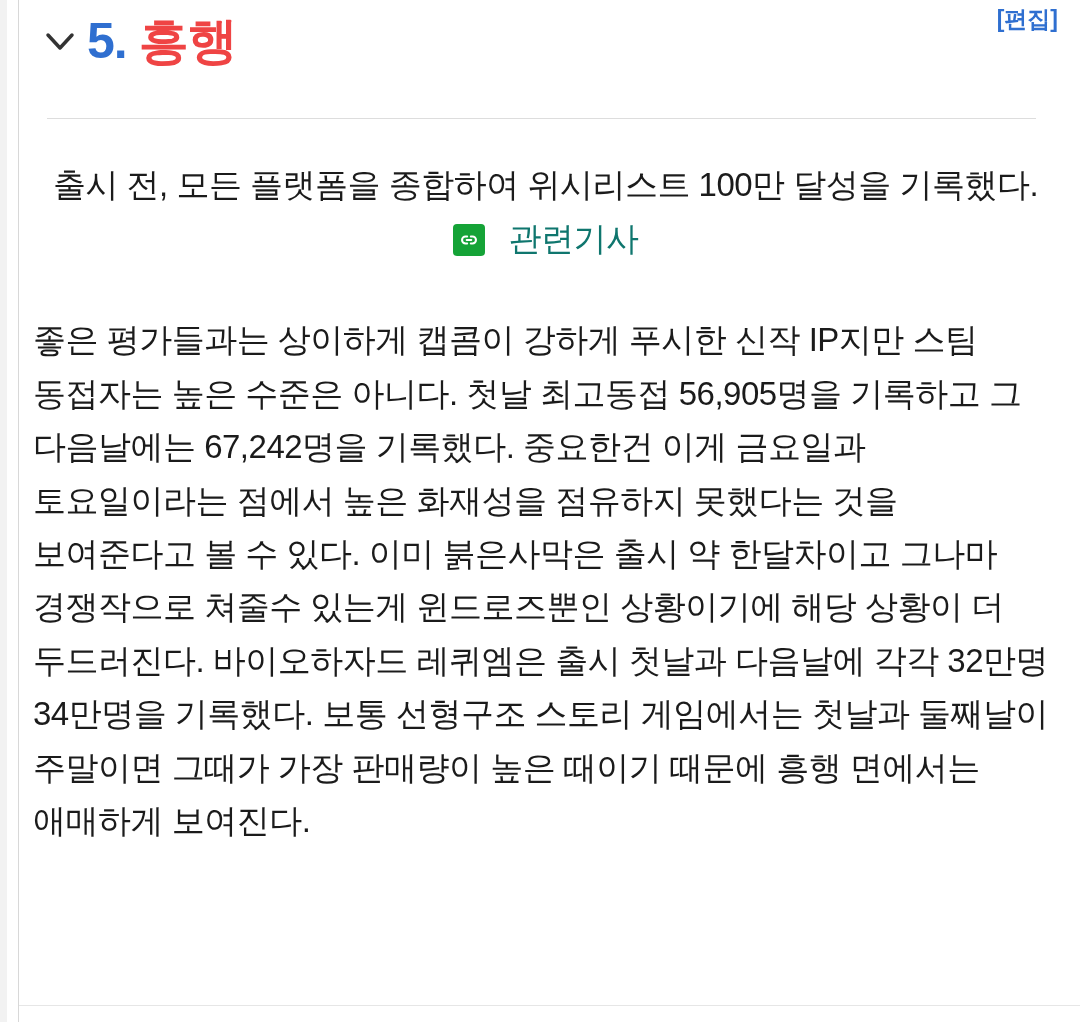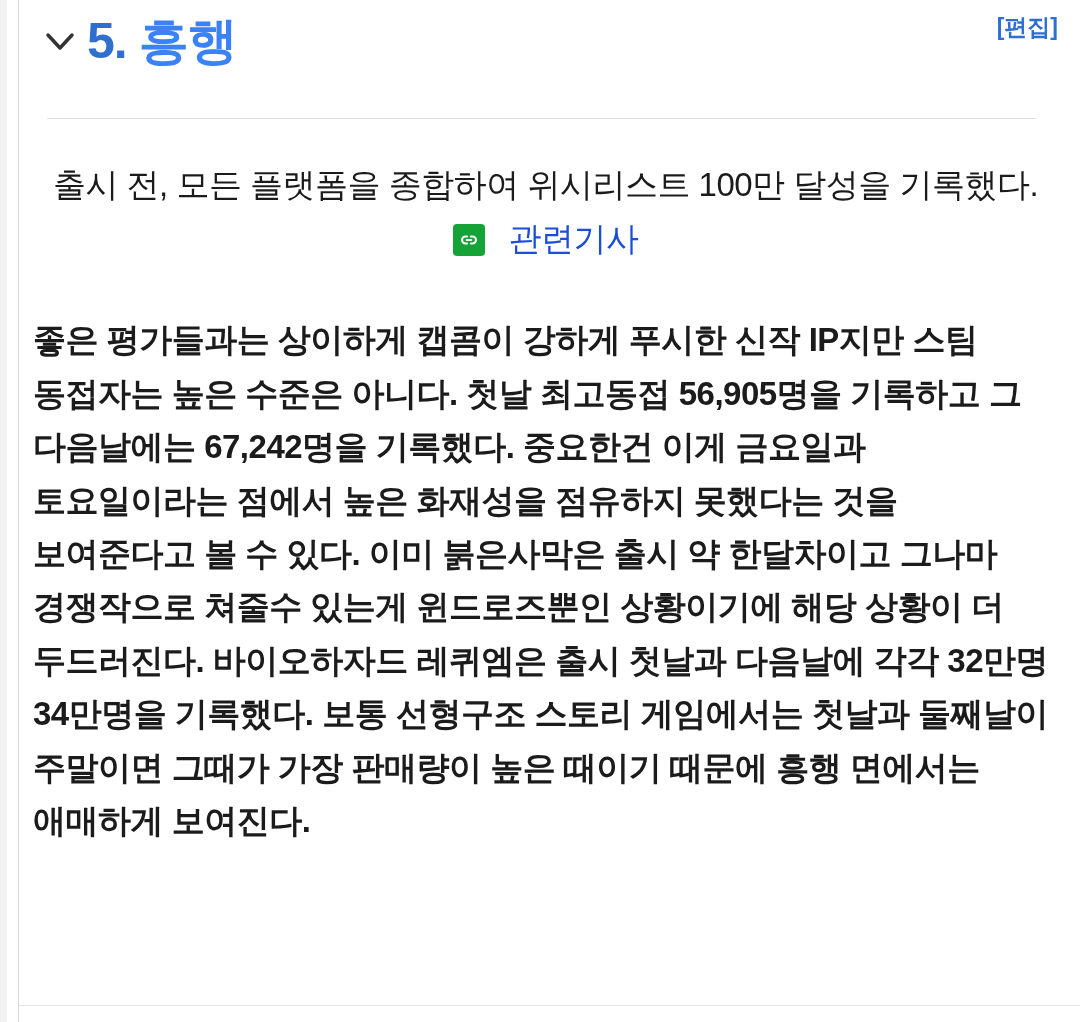--- a/index.html
+++ b/index.html
@@ -68,28 +68,28 @@
     font-size: 50px;
     font-weight: bold;
     color: #2f6fd0;
     letter-spacing: -1px;
     line-height: 1;
     margin-right: 12px;
   }
   .h-title {
     font-size: 50px;
     font-weight: bold;
-    color: #3b82f6;
+    color: #ef4444;
     line-height: 1;
     letter-spacing: -1px;
   }
   .edit-link {
     position: absolute;
     right: 0px;
-    top: 12px;
+    top: 4px;
     font-size: 23px;
     color: #2f6fd0;
     font-weight: bold;
     cursor: pointer;
     white-space: nowrap;
   }
   .divider {
     position: absolute;
     left: 14px;
     right: 22px;
@@ -103,21 +103,20 @@
     color: #1b1b1b;
     letter-spacing: -0.5px;
     word-break: keep-all;
   }
   .para-1 {
     margin-top: 46px;
     text-align: center;
   }
   .para-2 {
     margin-top: 48px;
-    font-weight: bold;
   }
   .ref-link {
     display: inline-flex;
     align-items: center;
     color: #15a337;
     cursor: pointer;
     white-space: nowrap;
   }
   .link-badge {
     display: inline-flex;
@@ -128,21 +127,21 @@
     background: #15a337;
     border-radius: 4px;
     margin-right: 4px;
     vertical-align: middle;
     position: relative;
     top: 2px;
   }
   .link-badge svg { display: block; }
   .ref-label {
     font-size: 33px;
-    color: #1d4ed8;
+    color: #0f766e;
     letter-spacing: -0.5px;
     margin-left: 20px;
   }
   
   .bottom-rule {
     position: absolute;
     left: 19px;
     right: 0;
     bottom: 16px;
     height: 1px;

